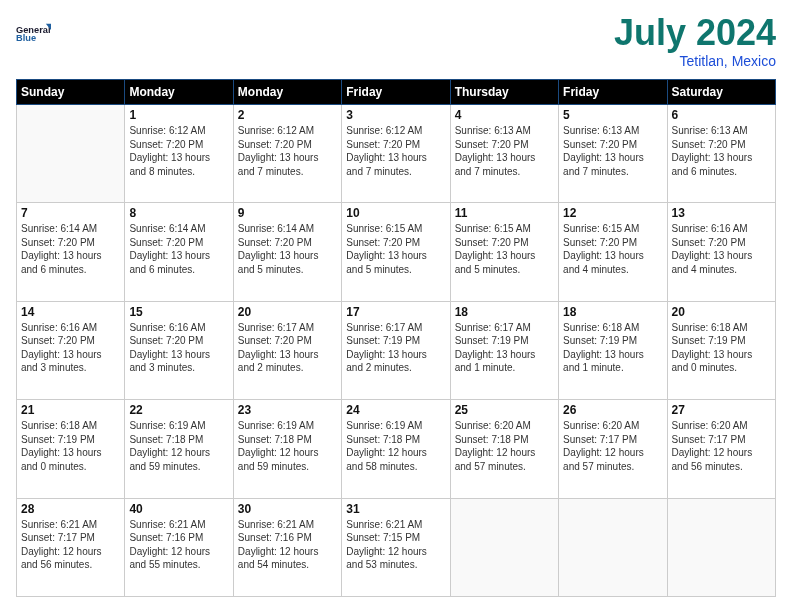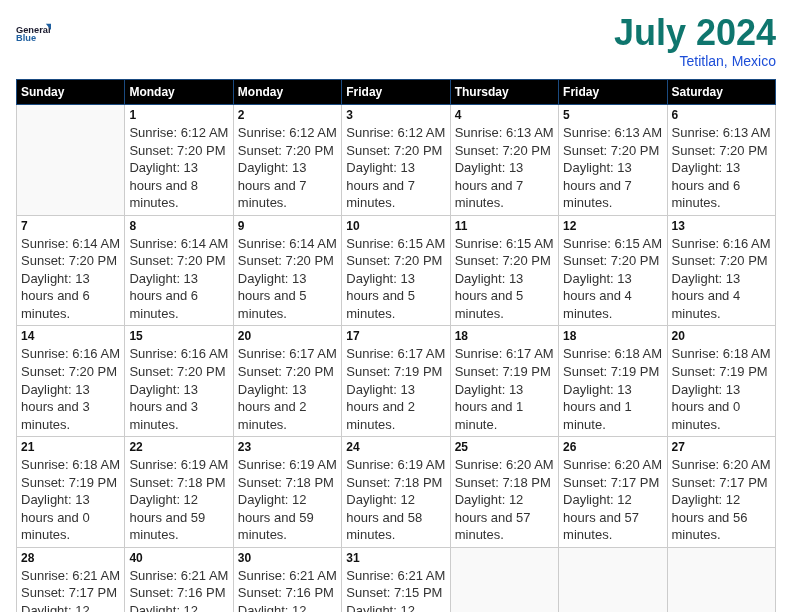--- a/index.html
+++ b/index.html
@@ -67,21 +67,21 @@
       height: 80px;
     }
     .day-num {
       font-size: 12px;
       font-weight: bold;
       color: #111;
       display: block;
       margin-bottom: 2px;
     }
     .day-info {
-      font-size: 13px;
+      font-size: 10px;
       color: #333;
       line-height: 1.35;
     }
     .empty-cell {
       background: #f9f9f9;
     }
   </style>
 </head>
 <body>
 

